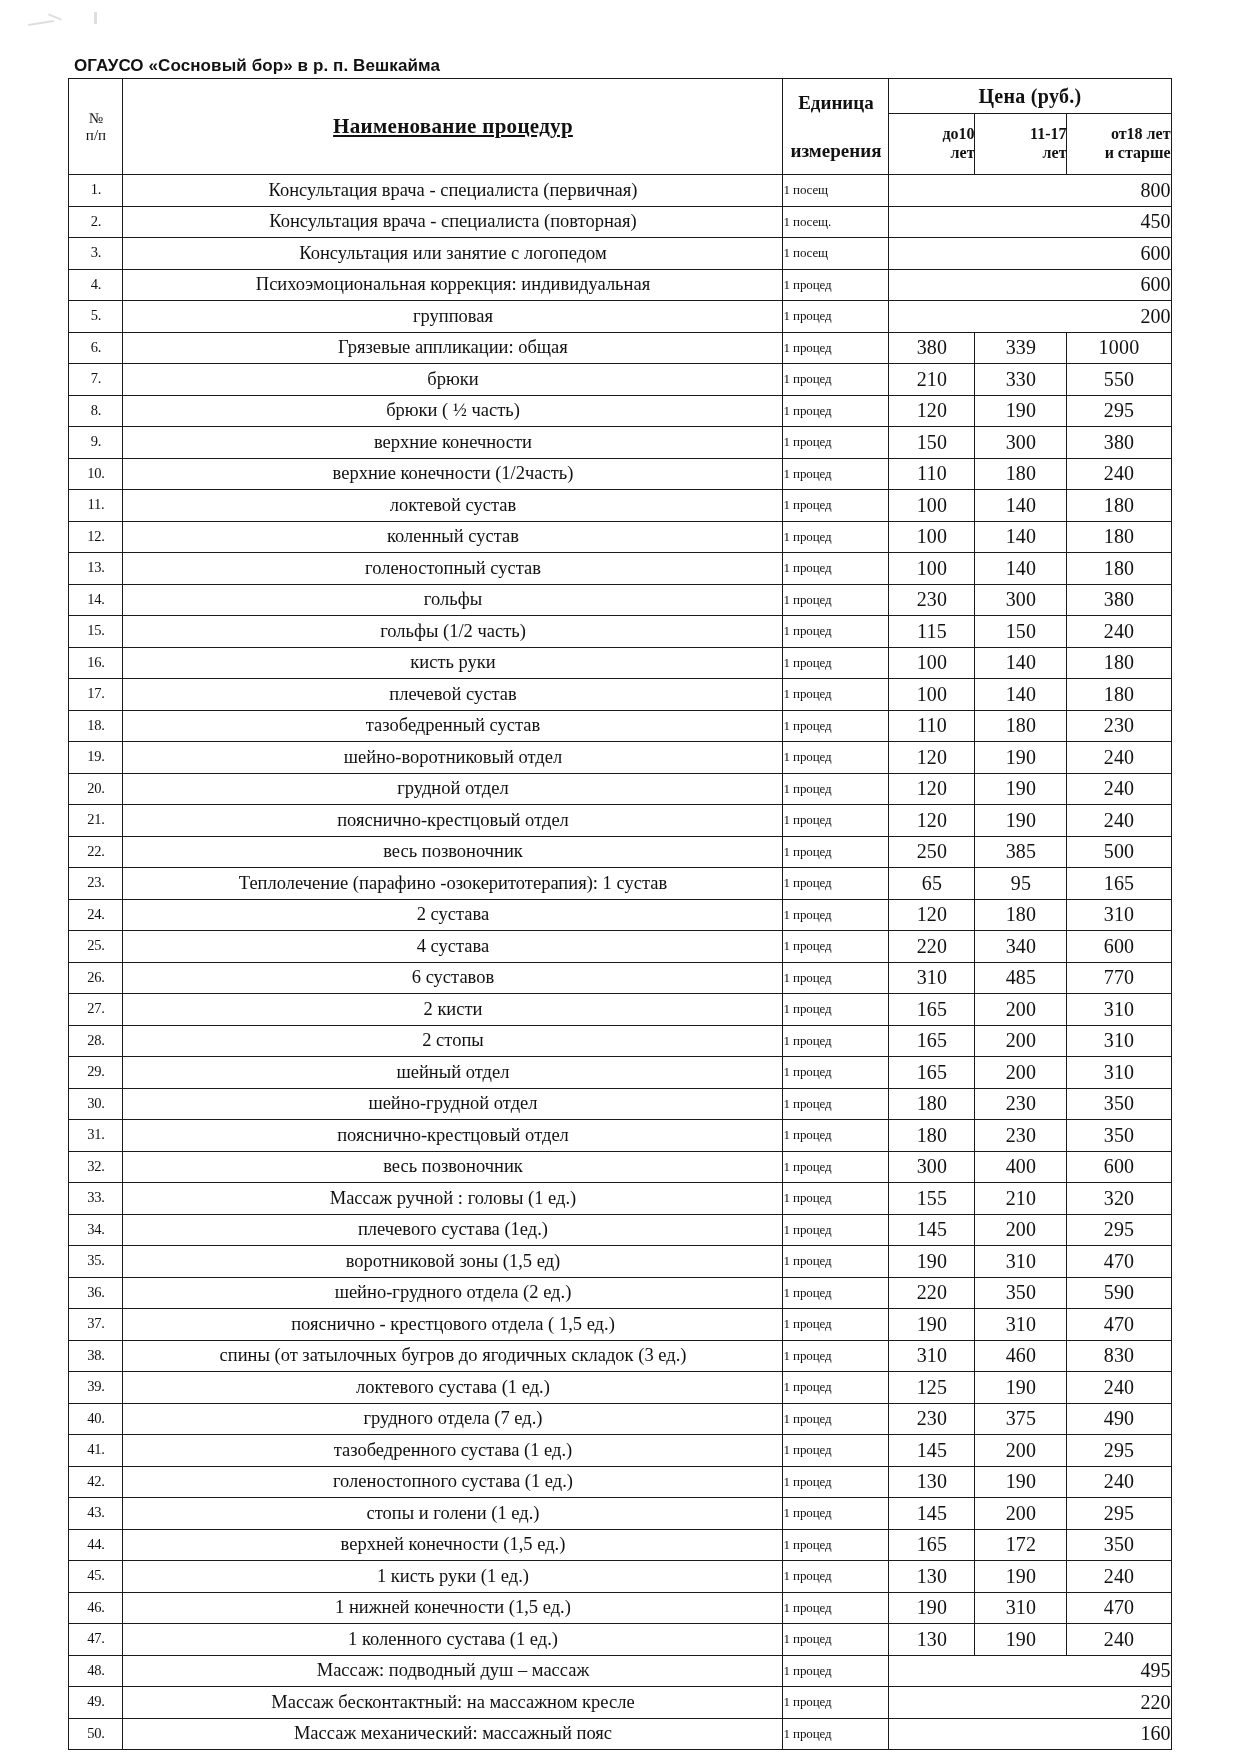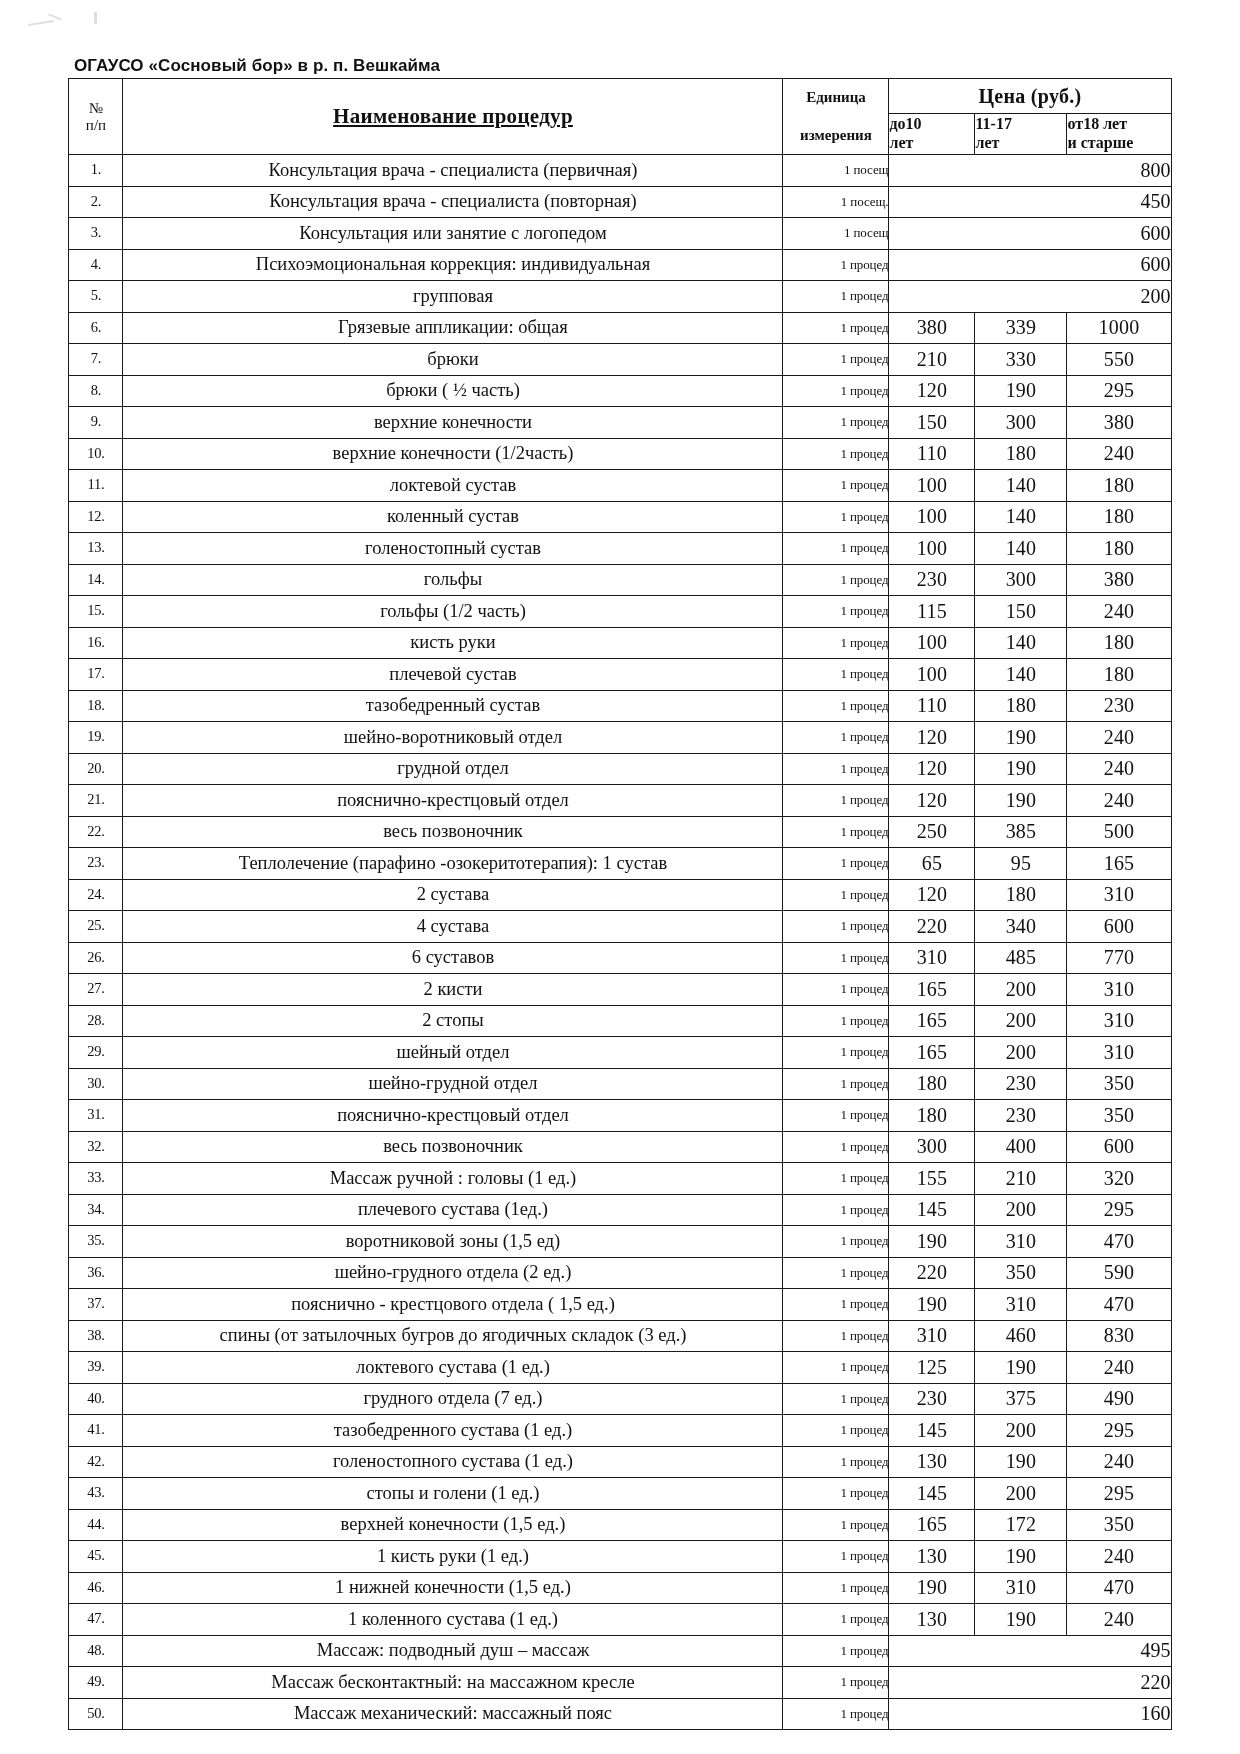--- a/index.html
+++ b/index.html
@@ -89,37 +89,37 @@
     padding: 4px 0;
   }
   .hdr-name {
     font-size: 21px;
     font-weight: bold;
     text-align: center;
     letter-spacing: 0.3px;
     text-decoration: underline;
   }
   .hdr-unit {
-    font-size: 15px;
+    font-size: 19px;
     font-weight: bold;
     text-align: center;
     line-height: 2.5;
     padding: 2px 0;
   }
   .hdr-price {
     font-size: 20px;
     font-weight: bold;
     text-align: center;
     letter-spacing: 0.3px;
     height: 34px;
   }
   .hdr-age {
     font-size: 16px;
     font-weight: bold;
-    text-align: left;
+    text-align: right;
     line-height: 1.18;
     padding: 3px 2px;
   }
 
   
   tbody tr { height: 31.5px; }
 
   td.num {
     font-size: 14.5px;
     text-align: center;
@@ -131,21 +131,21 @@
   td.name {
     font-size: 18.5px;
     padding: 0 8px;
     white-space: nowrap;
     overflow: hidden;
   }
   td.name.lead { text-align: center; }
   td.name.sub  { text-align: center; }
   td.unit {
     font-size: 13px;
-    text-align: right;
+    text-align: left;
     letter-spacing: -0.1px;
   }
   td.price {
     font-size: 20px;
     text-align: center;
     letter-spacing: 0.2px;
   }
   td.price-merged {
     font-size: 20px;
     text-align: right;

